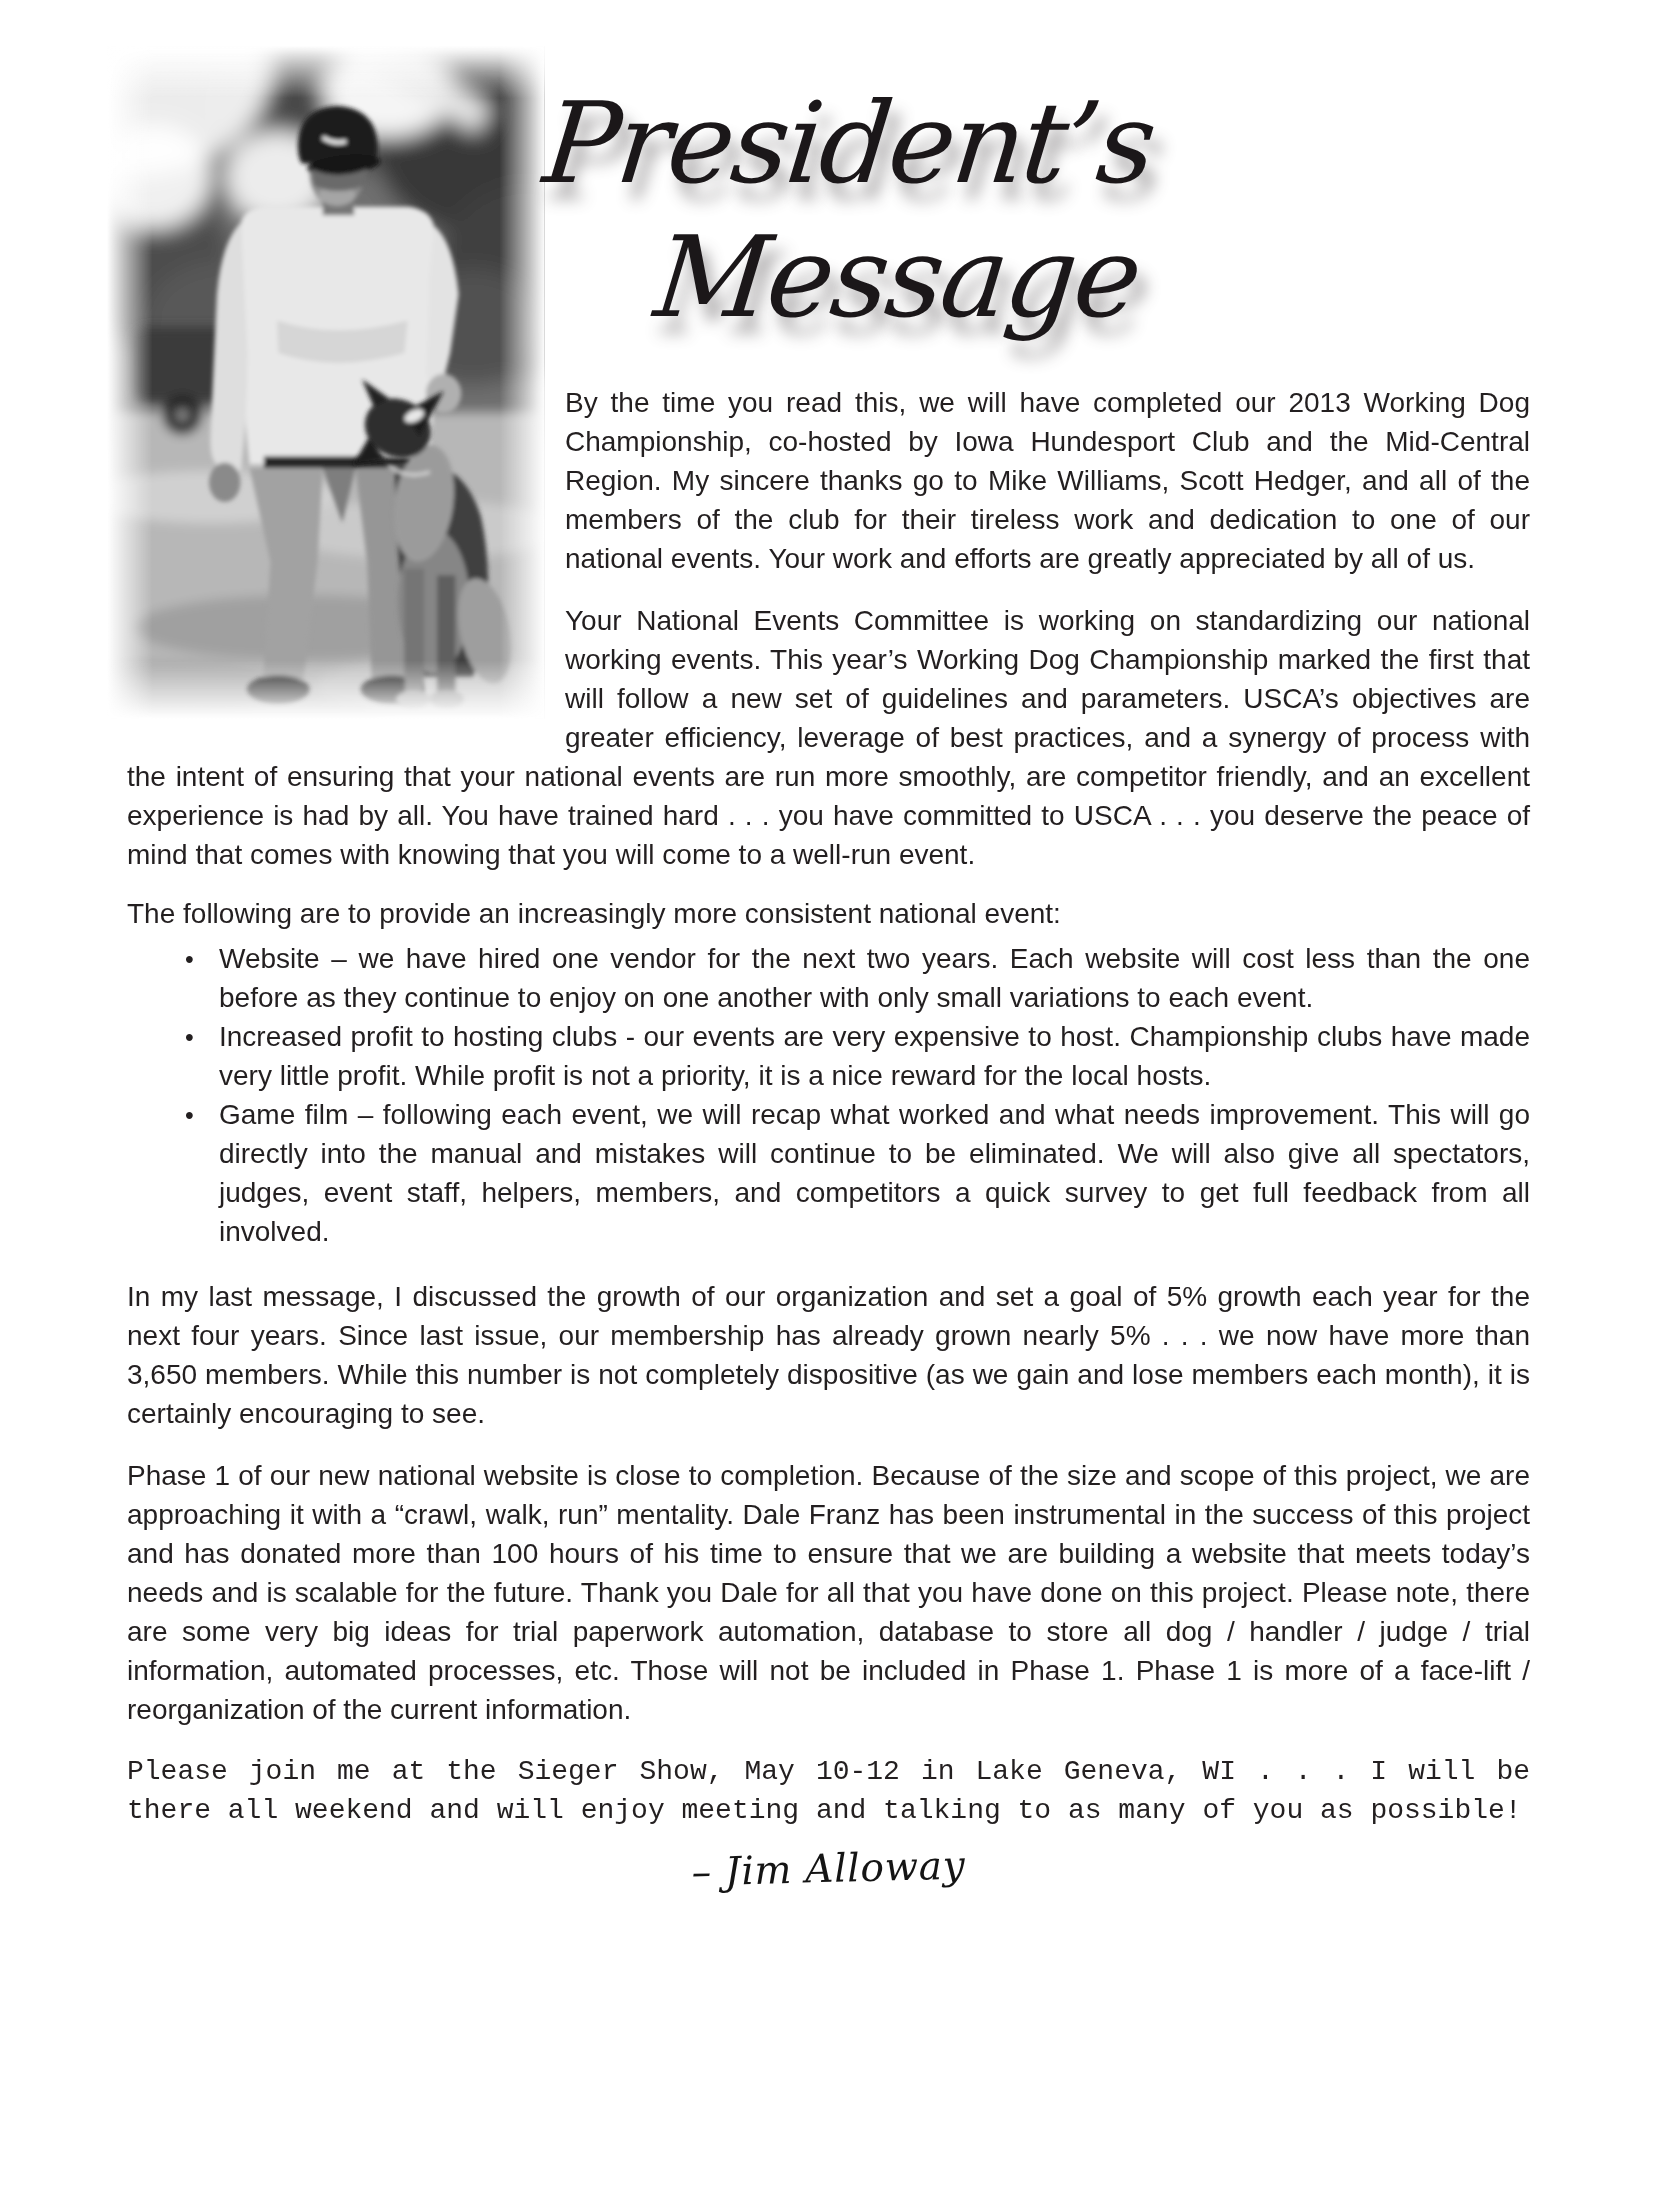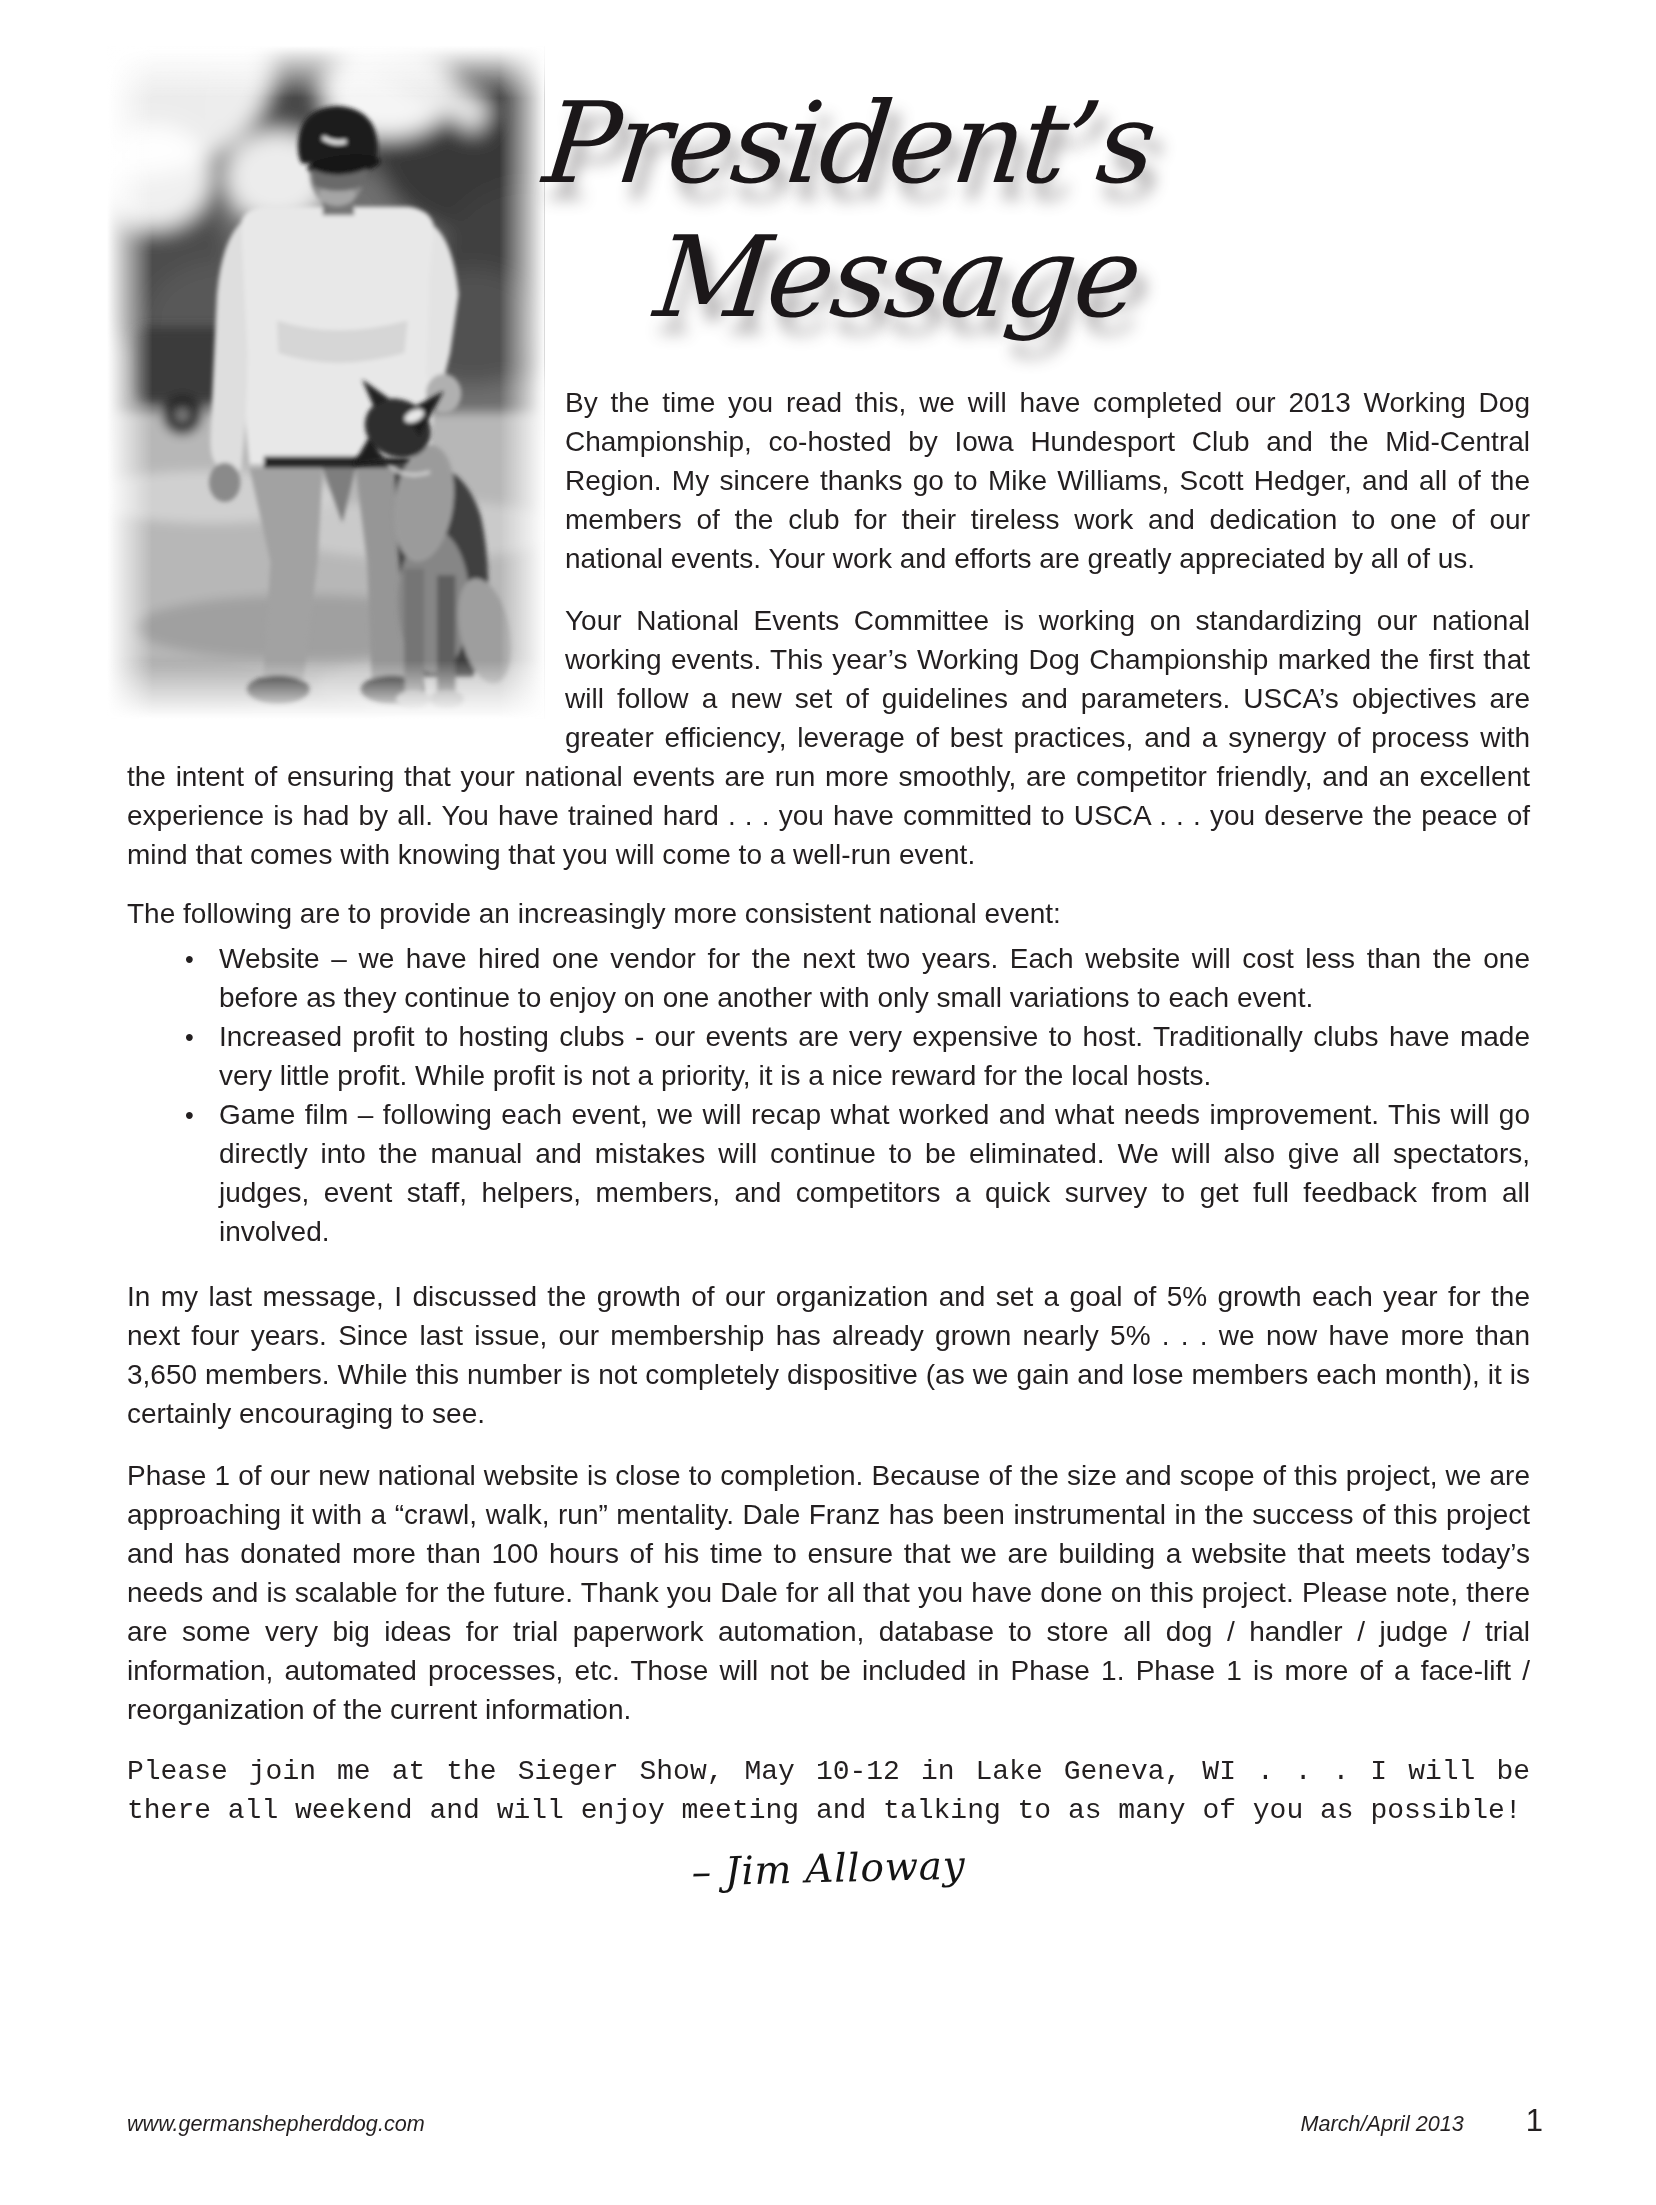--- a/index.html
+++ b/index.html
@@ -218,32 +218,25 @@
     <div class="title-line l1">President’s</div>
     <div class="title-line l2">Message</div>
   </div>
 
   <p class="body-p p1">By the time you read this, we will have completed our 2013 Working Dog Championship, co-hosted by Iowa Hundesport Club and the Mid-Central Region. My sincere thanks go to Mike Williams, Scott Hedger, and all of the members of the club for their tireless work and dedication to one of our national events. Your work and efforts are greatly appreciated by all of us.</p>
   <p class="body-p p2">Your National Events Committee is working on standardizing our national working events. This year’s Working Dog Championship marked the first that will follow a new set of guidelines and parameters. USCA’s objectives are greater efficiency, leverage of best practices, and a synergy of process with the intent of ensuring that your national events are run more smoothly, are competitor friendly, and an excellent experience is had by all. You have trained hard . . . you have committed to USCA . . . you deserve the peace of mind that comes with knowing that you will come to a well-run event.</p>
 
   <p class="body-p intro">The following are to provide an increasingly more consistent national event:</p>
   <ul class="bullets">
     <li>Website – we have hired one vendor for the next two years. Each website will cost less than the one before as they continue to enjoy on one another with only small variations to each event.</li>
-    <li>Increased profit to hosting clubs - our events are very expensive to host. Traditionally clubs have made very little profit. While profit is not a priority, it is a nice reward for the local hosts.</li>
+    <li>Increased profit to hosting clubs - our events are very expensive to host. Championship clubs have made very little profit. While profit is not a priority, it is a nice reward for the local hosts.</li>
     <li>Game film – following each event, we will recap what worked and what needs improvement. This will go directly into the manual and mistakes will continue to be eliminated. We will also give all spectators, judges, event staff, helpers, members, and competitors a quick survey to get full feedback from all involved.</li>
   </ul>
 
   <p class="body-p p3">In my last message, I discussed the growth of our organization and set a goal of 5% growth each year for the next four years. Since last issue, our membership has already grown nearly 5% . . . we now have more than 3,650 members. While this number is not completely dispositive (as we gain and lose members each month), it is certainly encouraging to see.</p>
   <p class="body-p p4">Phase 1 of our new national website is close to completion. Because of the size and scope of this project, we are approaching it with a “crawl, walk, run” mentality. Dale Franz has been instrumental in the success of this project and has donated more than 100 hours of his time to ensure that we are building a website that meets today’s needs and is scalable for the future. Thank you Dale for all that you have done on this project. Please note, there are some very big ideas for trial paperwork automation, database to store all dog / handler / judge / trial information, automated processes, etc. Those will not be included in Phase 1. Phase 1 is more of a face-lift / reorganization of the current information.</p>
   <p class="body-p p5">Please join me at the Sieger Show, May 10-12 in Lake Geneva, WI . . . I will be there all weekend and will enjoy meeting and talking to as many of you as possible!</p>
 
   <div class="signature">– Jim Alloway</div>
 
-  <div class="footer">
-    <span class="site">www.germanshepherddog.com</span>
-    <span class="footer-right">
-      <span class="issue">March/April 2013</span>
-      <span class="page-num">1</span>
-    </span>
-  </div>
 
 </div>
 
 
 </body></html>

